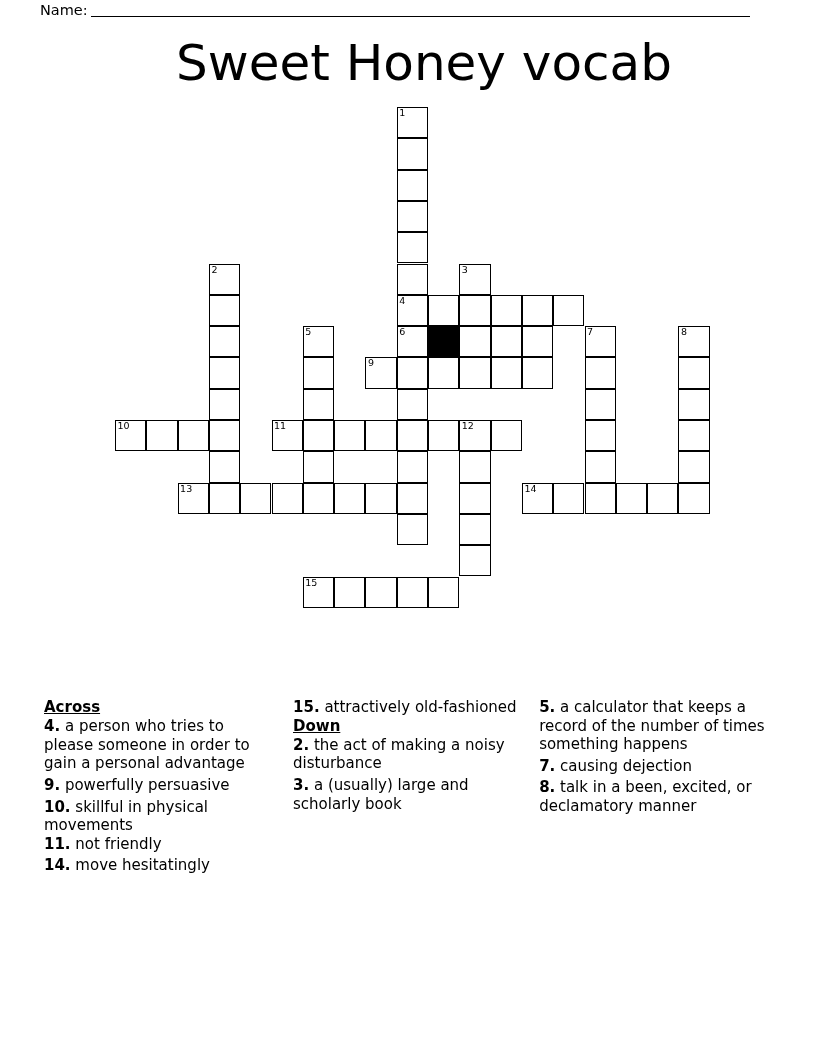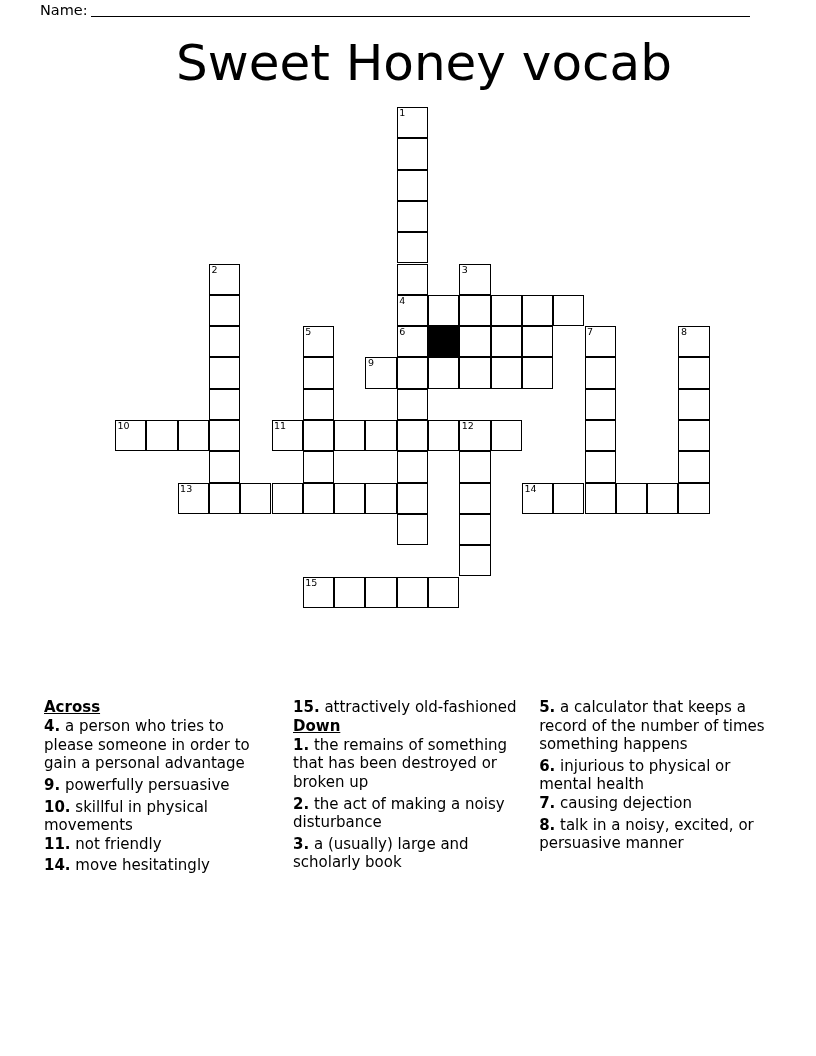--- a/index.html
+++ b/index.html
@@ -270,44 +270,36 @@
     </div>
   </div>
 
   <div class="clue-col col2">
     <div class="clue tight">
       <span class="cn">15.</span>
       <span>attractively old-fashioned</span>
     </div>
     <div class="section-head">Down</div>
     <div class="clue">
-      <span class="cn">1.</span>
-      <span>the remains of something that has been destroyed or broken up</span>
-    </div>
-    <div class="clue">
       <span class="cn">2.</span>
       <span>the act of making a noisy disturbance</span>
     </div>
     <div class="clue">
       <span class="cn">3.</span>
       <span>a (usually) large and scholarly book</span>
     </div>
   </div>
 
   <div class="clue-col col3">
     <div class="clue">
       <span class="cn">5.</span>
       <span>a calculator that keeps a record of the number of times something happens</span>
     </div>
-    <div class="clue tight">
-      <span class="cn">6.</span>
-      <span>injurious to physical or mental health</span>
-    </div>
     <div class="clue">
       <span class="cn">7.</span>
       <span>causing dejection</span>
     </div>
     <div class="clue tight">
       <span class="cn">8.</span>
-      <span>talk in a noisy, excited, or persuasive manner</span>
+      <span>talk in a been, excited, or declamatory manner</span>
     </div>
   </div>
 </div>
 
 </body></html>

